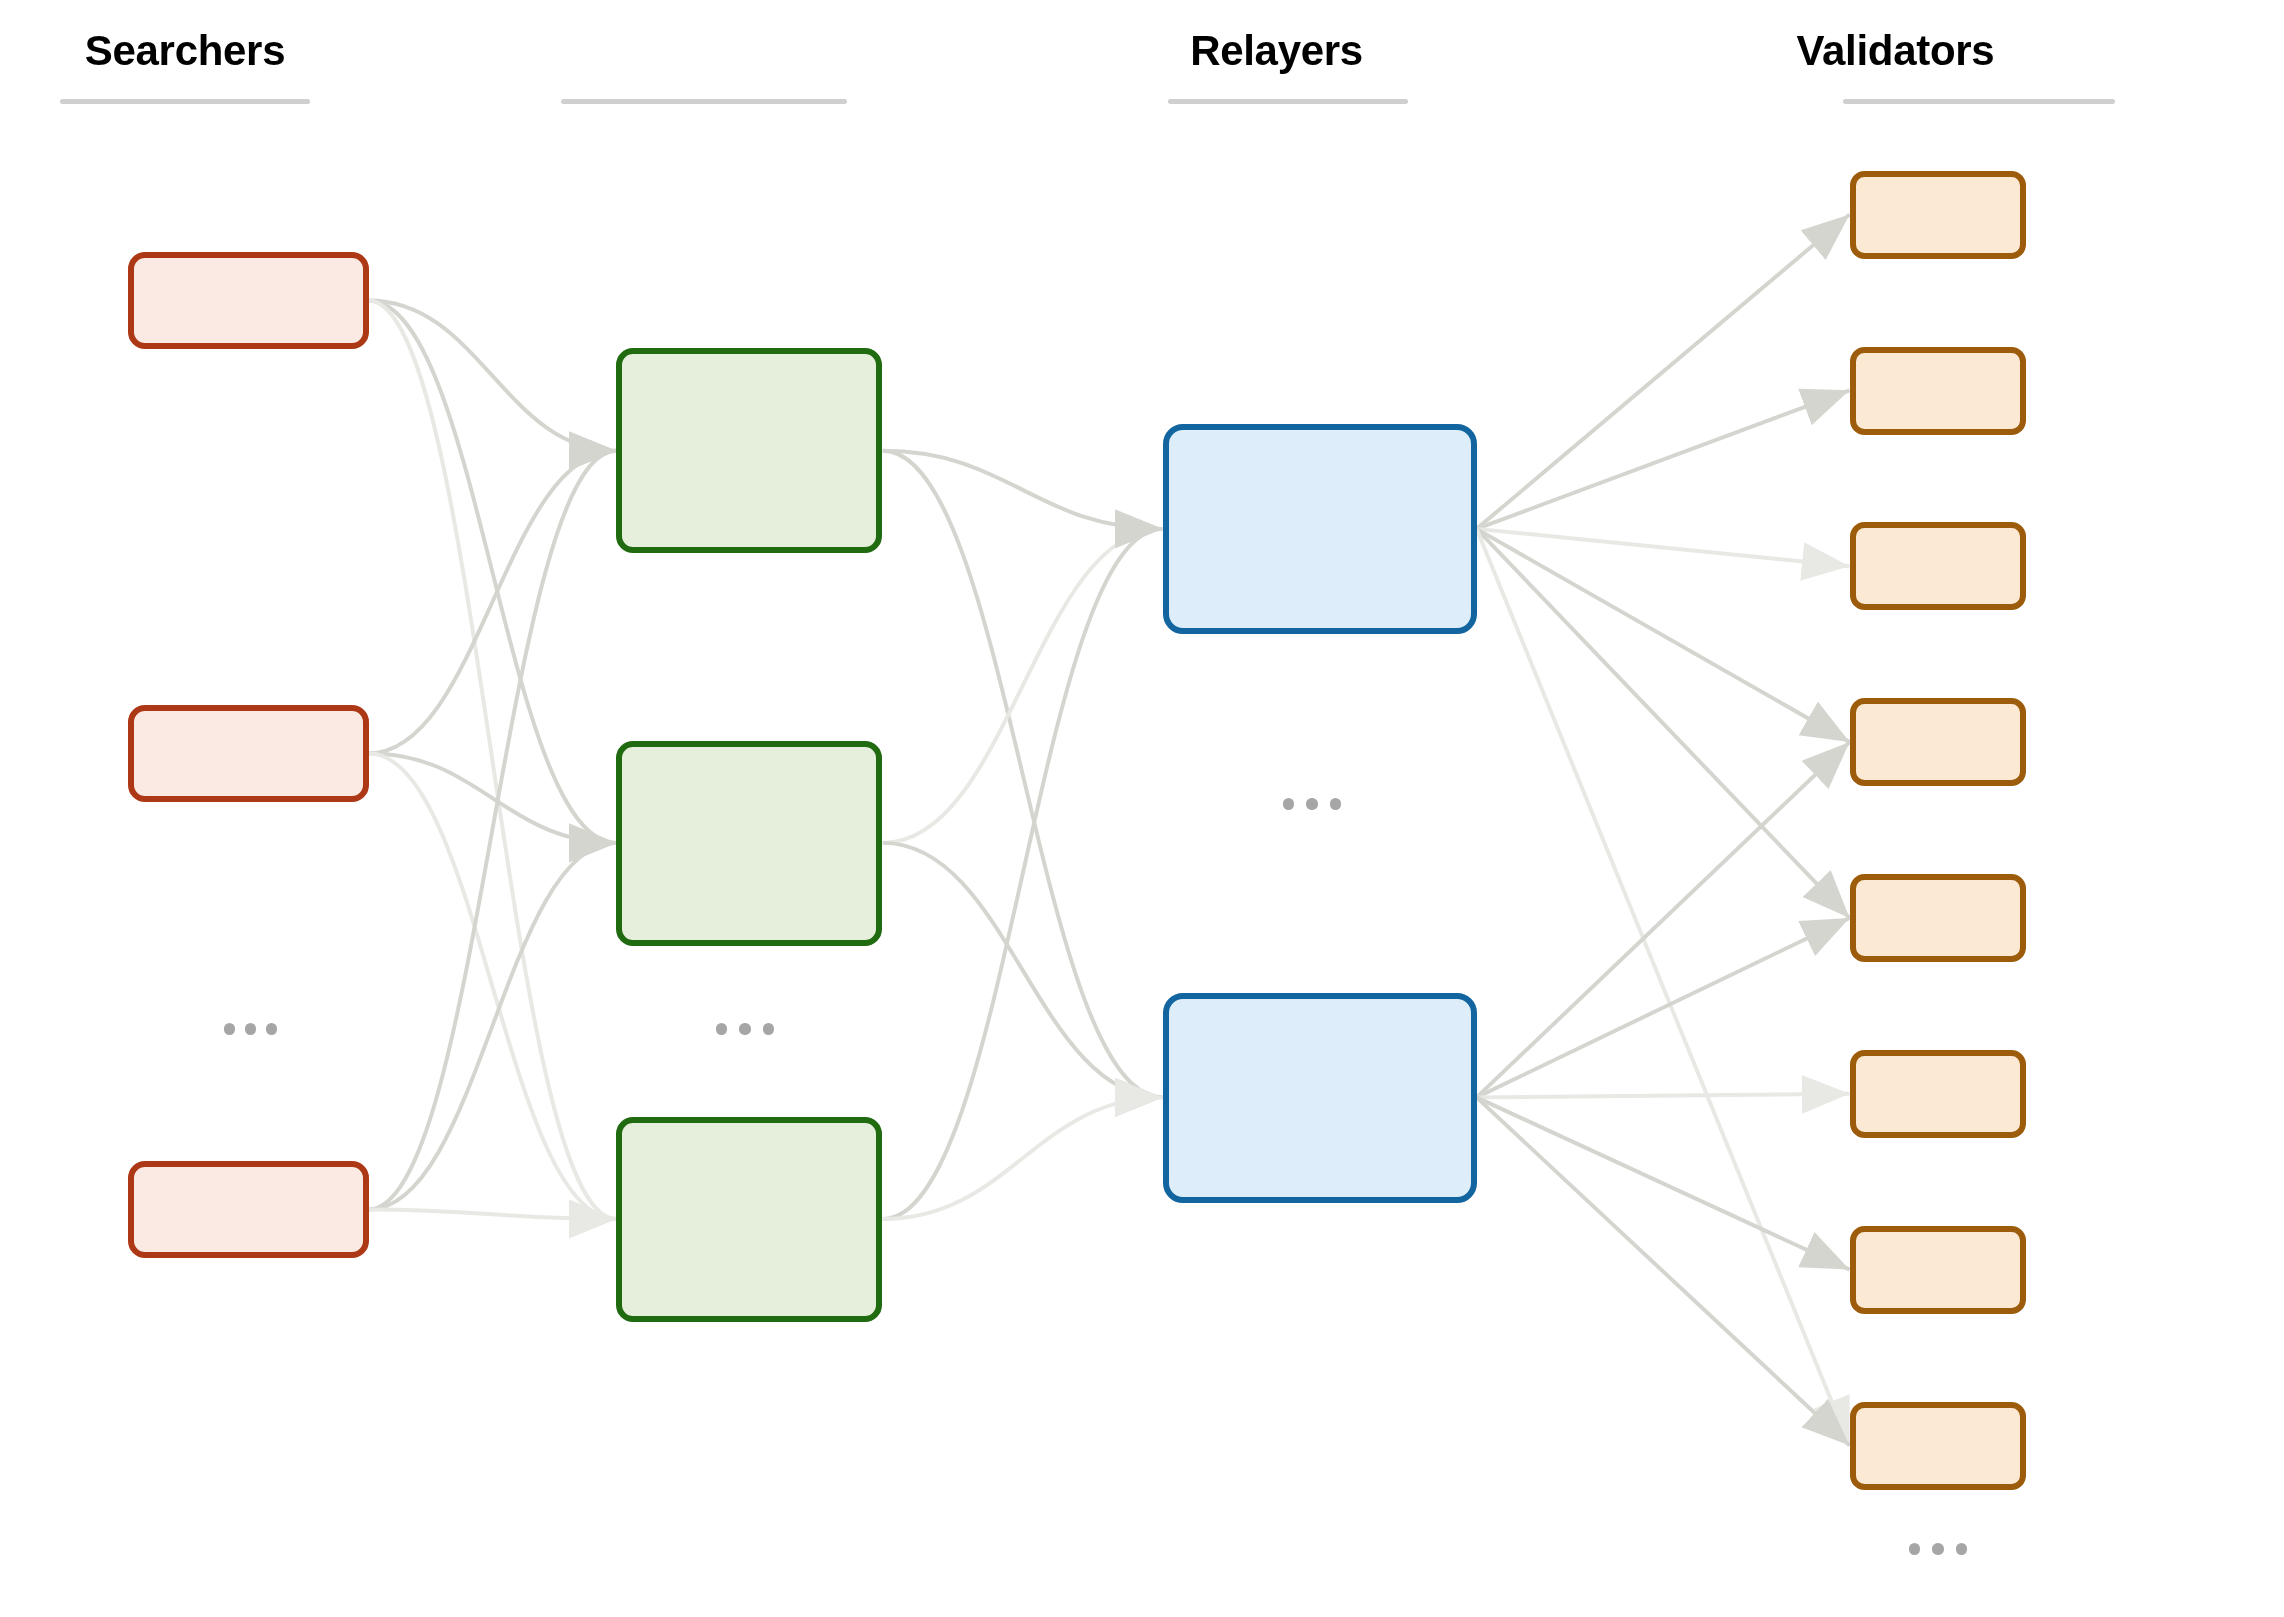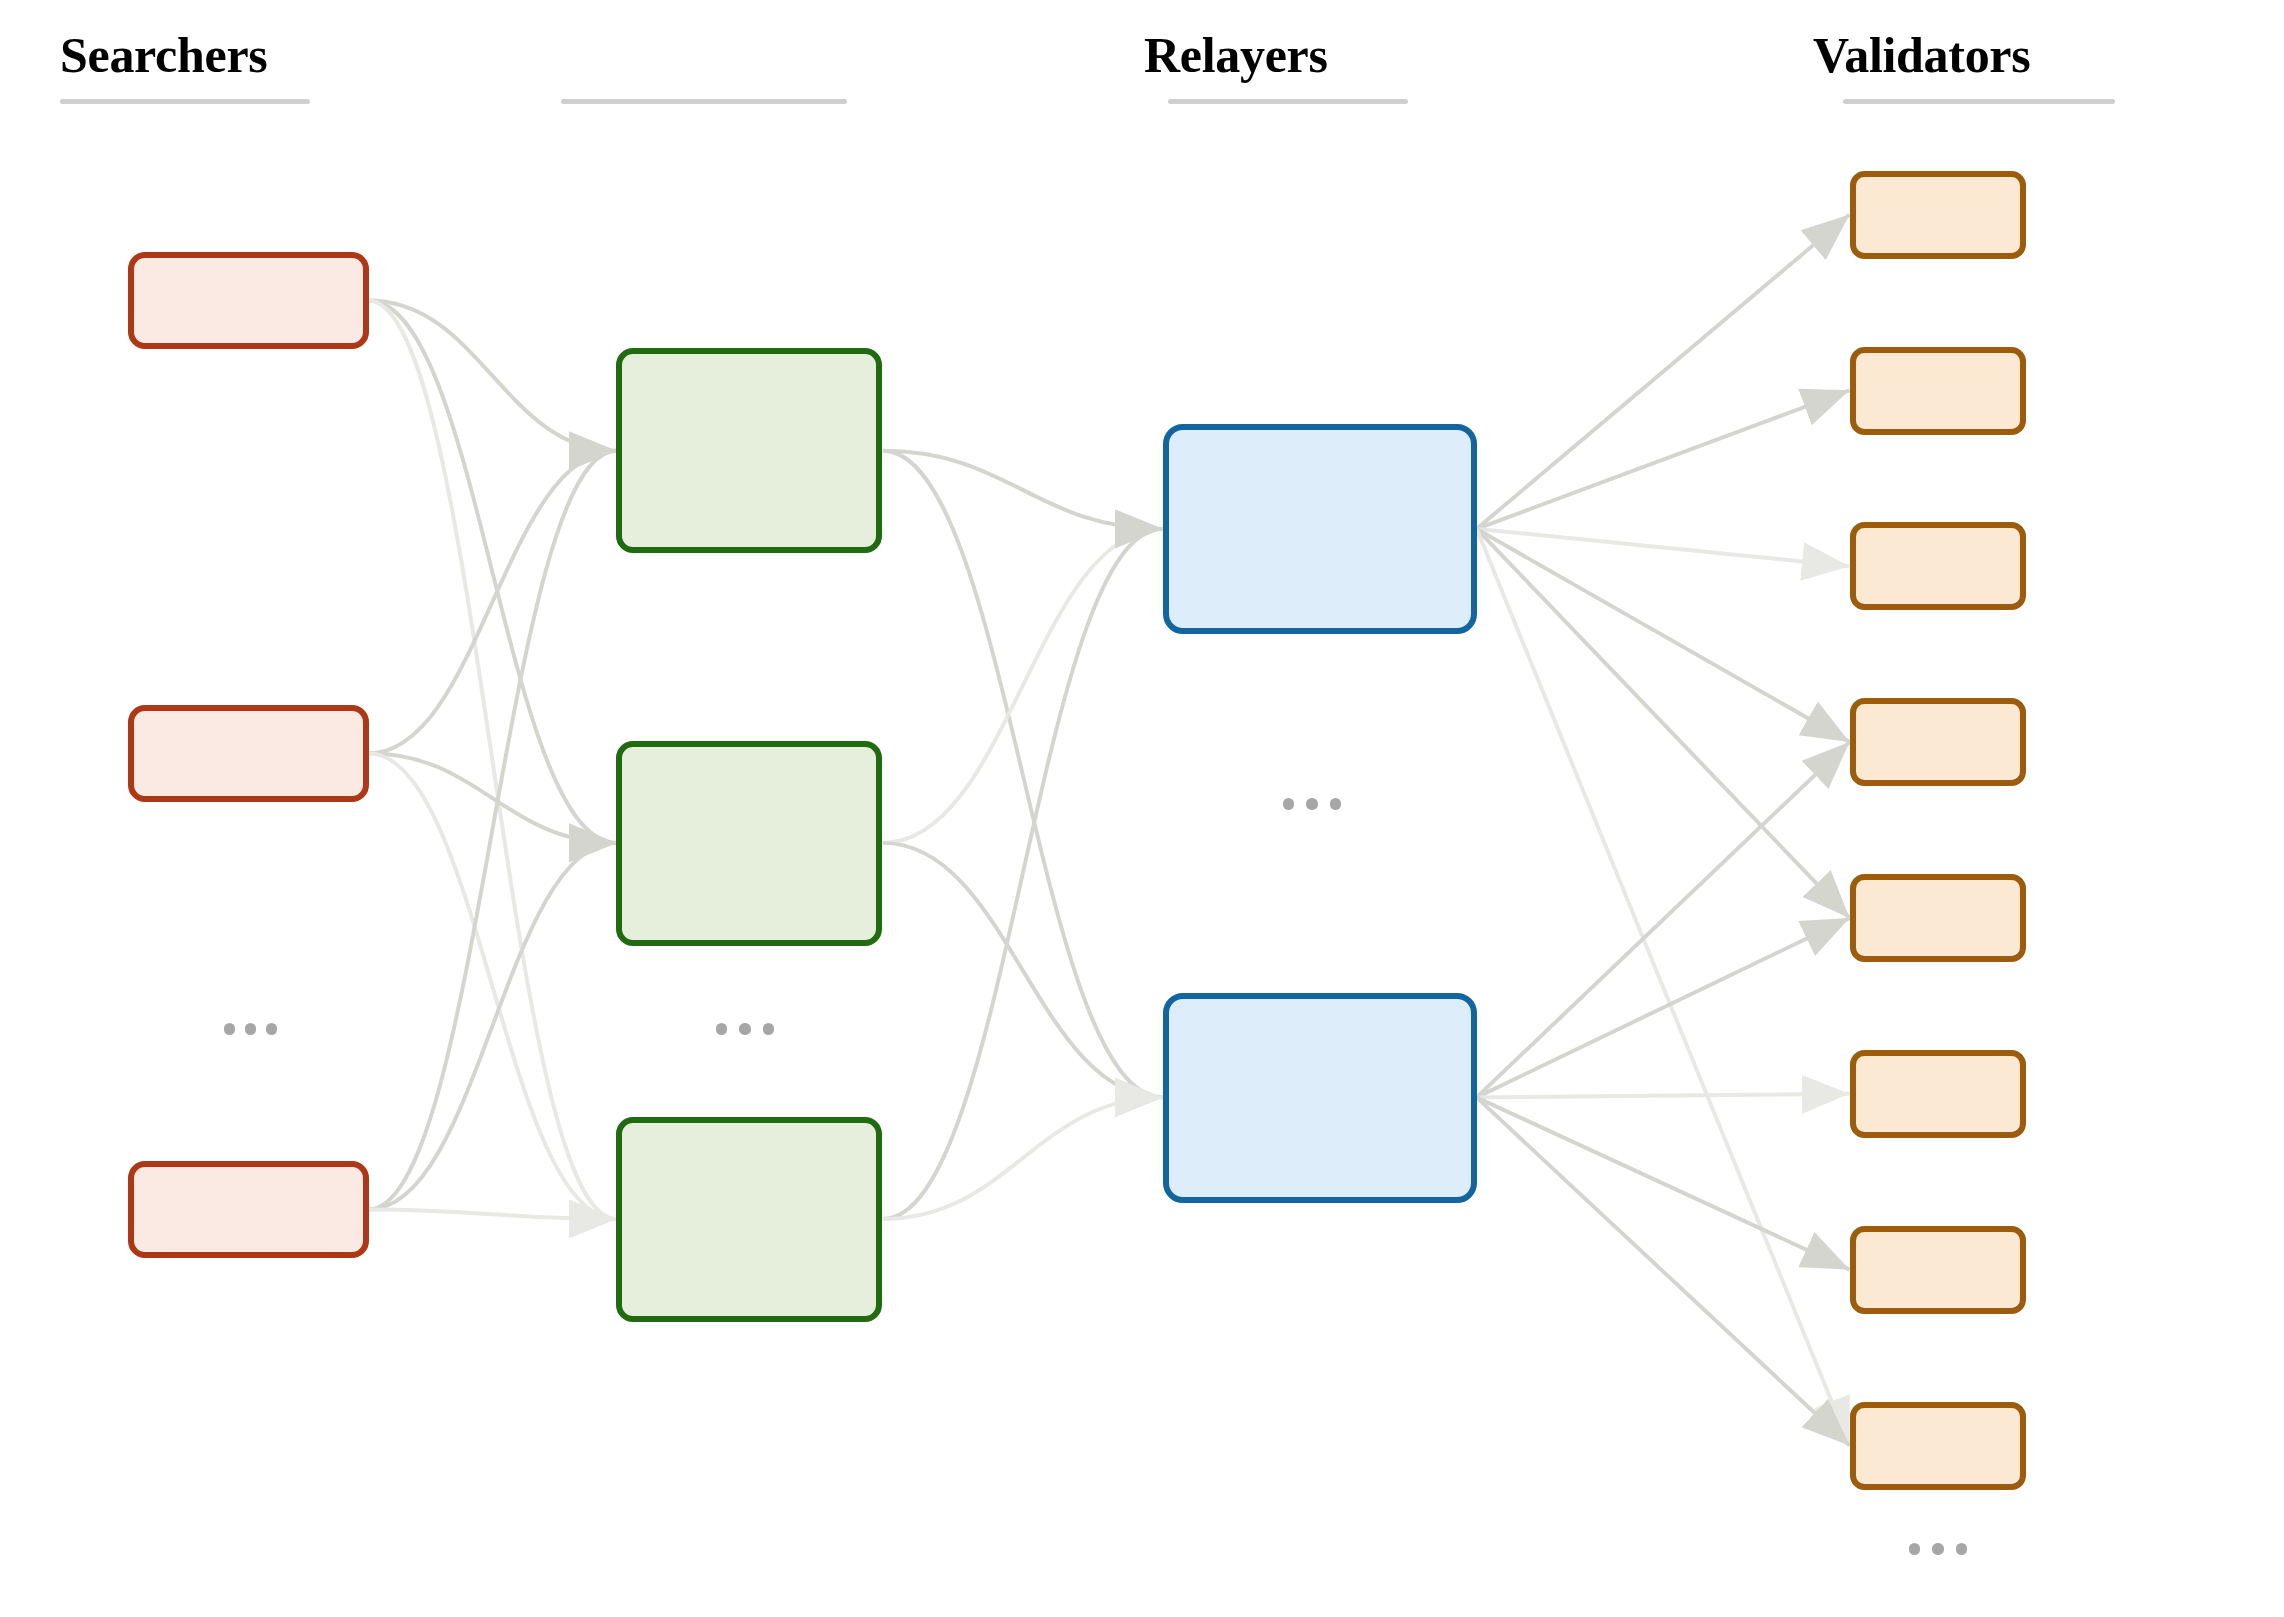--- a/index.html
+++ b/index.html
@@ -24,28 +24,27 @@
   svg#edges {
     position: absolute;
     left: 0;
     top: 0;
     width: 2284px;
     height: 1617px;
     pointer-events: none;
   }
   .col-header {
     position: absolute;
-    text-align: left;
+    text-align: center;
     color: #000000;
     font-weight: 700;
-    font-size: 50px;
+    font-size: 42px;
     line-height: 1.0;
     letter-spacing: -0.3px;
     white-space: nowrap;
-    font-family: Liberation Serif, serif;
   }
   .col-rule {
     position: absolute;
     height: 4.6px;
     background: #cfcfcf;
     border-radius: 2.6px;
   }
   .node {
     position: absolute;
     box-sizing: border-box;
@@ -131,21 +130,21 @@
   </svg>
 
   <div class="col-header" style="left:60px; top:30px; width:250px;">Searchers</div>
   <div class="col-rule" style="left:60px; top:99px; width:250px;"></div>
 
   <div class="col-rule" style="left:561px; top:99px; width:286px;"></div>
 
   <div class="col-header" style="left:1144px; top:30px; width:265px;">Relayers</div>
   <div class="col-rule" style="left:1168px; top:99px; width:240px;"></div>
 
-  <div class="col-header" style="left:1813px; top:30px; width:331px;">Validators</div>
+  <div class="col-header" style="left:1730px; top:30px; width:331px;">Validators</div>
   <div class="col-rule" style="left:1843px; top:99px; width:272px;"></div>
 
   <div id="node-layer">
       <div class="node searcher" style="left: 128px; top: 252px; width: 241px; height: 97px;"></div>
       <div class="node searcher" style="left: 128px; top: 705px; width: 241px; height: 97px;"></div>
       <div class="node searcher" style="left: 128px; top: 1161px; width: 241px; height: 97px;"></div>
       <div class="ellipsis" style="left: 224px; top: 1023px; width: 53px; height: 12px;">
         <span class="dot"></span>
         <span class="dot"></span>
         <span class="dot"></span>

